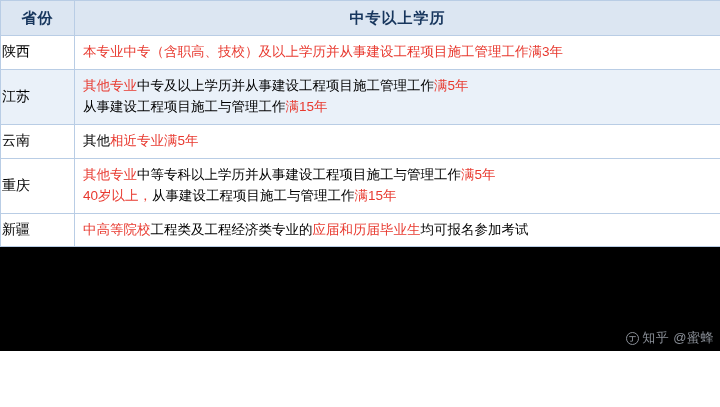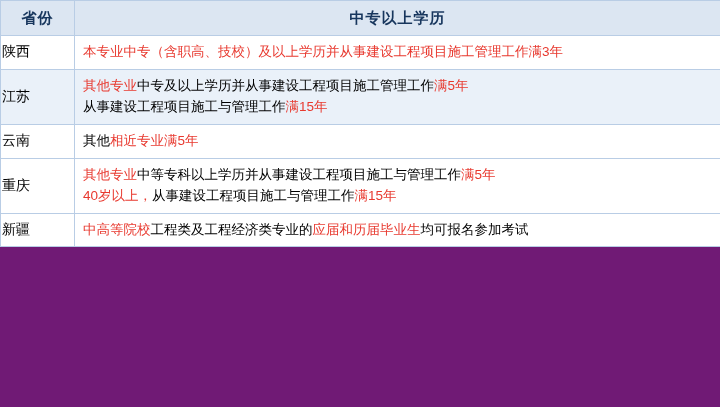--- a/index.html
+++ b/index.html
@@ -8,23 +8,23 @@
   }
   body {
     width: 720px;
     height: 407px;
     background: #ffffff;
     font-family: "Liberation Sans", "DejaVu Sans", sans-serif;
     overflow: hidden;
   }
   .table-wrap {
     width: 720px;
-    height: 407px;
+    height: 351px;
     position: relative;
-    background: #701a75;
+    background: #000000;
   }
   table.main {
     width: 720px;
     border-collapse: collapse;
     table-layout: fixed;
   }
   table.main th, table.main td {
     border: 1px solid #b9cde5;
     vertical-align: middle;
   }
@@ -129,13 +129,22 @@
         </tr>
         <tr class="plain">
           <td class="prov">新疆</td>
           <td class="cond">
             <div class="line"><span class="red">中高等院校</span><span class="blk">工程类及工程经济类专业的</span><span class="red">应届和历届毕业生</span><span class="blk">均可报名参加考试</span></div>
           </td>
         </tr>
       </tbody>
   </table>
 
+  <div class="watermark">
+    <span class="wm-logo">
+      <svg width="13" height="13" viewBox="0 0 13 13" aria-hidden="true">
+        <circle cx="6.5" cy="6.5" r="6" fill="none" stroke="#8a8f97" stroke-width="1"></circle>
+        <path d="M3.2 4.6h6.6M6.5 4.6v4.6M4.2 9.2h2.1" stroke="#8a8f97" stroke-width="0.9" fill="none"></path>
+      </svg>
+    </span>
+    <span>知乎 @蜜蜂</span>
+  </div>
 </div>
 
 </body></html>

